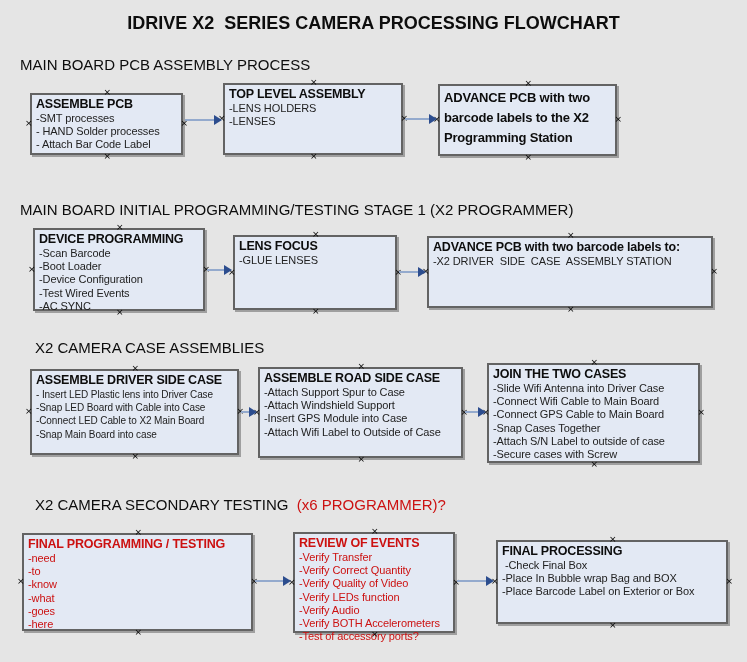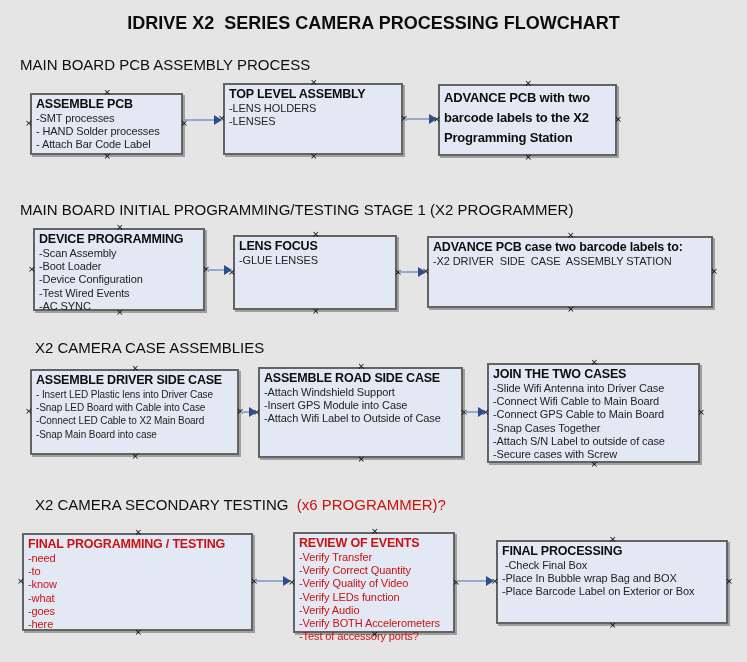--- a/index.html
+++ b/index.html
@@ -97,42 +97,42 @@
   </div>
   <div class="connector" style="left:405px;top:113px;width:32px;">
     <i class="cline"></i>
     <i class="chead"></i>
   </div>
 
   <div class="sec-heading" style="left:20px;top:201px;">MAIN BOARD INITIAL PROGRAMMING/TESTING STAGE 1 (X2 PROGRAMMER)</div>
 
   <div class="box" style="left:33px;top:228px;width:172px;height:83px;">
     <div class="box-title">DEVICE PROGRAMMING</div>
-    <div class="box-item">-Scan Assembly</div>
+    <div class="box-item">-Scan Barcode</div>
     <div class="box-item">-Boot Loader</div>
     <div class="box-item">-Device Configuration</div>
     <div class="box-item">-Test Wired Events</div>
     <div class="box-item">-AC SYNC</div>
   <i class="h ht">×</i>
       <i class="h hb">×</i>
       <i class="h hl">×</i>
       <i class="h hr">×</i>
     </div>
 
   <div class="box" style="left:233px;top:235px;width:164px;height:75px;">
     <div class="box-title">LENS FOCUS</div>
     <div class="box-item">-GLUE LENSES</div>
   <i class="h ht">×</i>
       <i class="h hb">×</i>
       <i class="h hl">×</i>
       <i class="h hr">×</i>
     </div>
 
   <div class="box" style="left:427px;top:236px;width:286px;height:72px;">
-    <div class="box-title">ADVANCE PCB case two barcode labels to:</div>
+    <div class="box-title">ADVANCE PCB with two barcode labels to:</div>
     <div class="box-item">-X2 DRIVER  SIDE  CASE  ASSEMBLY STATION</div>
   <i class="h ht">×</i>
       <i class="h hb">×</i>
       <i class="h hl">×</i>
       <i class="h hr">×</i>
     </div>
 
   <div class="connector" style="left:207px;top:264px;width:25px;">
     <i class="cline"></i>
     <i class="chead"></i>
@@ -151,20 +151,21 @@
     <div class="box-item">-Connect LED Cable to X2 Main Board</div>
     <div class="box-item">-Snap Main Board into case</div>
   <i class="h ht">×</i>
       <i class="h hb">×</i>
       <i class="h hl">×</i>
       <i class="h hr">×</i>
     </div>
 
   <div class="box" style="left:258px;top:367px;width:205px;height:91px;">
     <div class="box-title">ASSEMBLE ROAD SIDE CASE</div>
+    <div class="box-item">-Attach Support Spur to Case</div>
     <div class="box-item">-Attach Windshield Support</div>
     <div class="box-item">-Insert GPS Module into Case</div>
     <div class="box-item">-Attach Wifi Label to Outside of Case</div>
   <i class="h ht">×</i>
       <i class="h hb">×</i>
       <i class="h hl">×</i>
       <i class="h hr">×</i>
     </div>
 
   <div class="box" style="left:487px;top:363px;width:213px;height:100px;">

